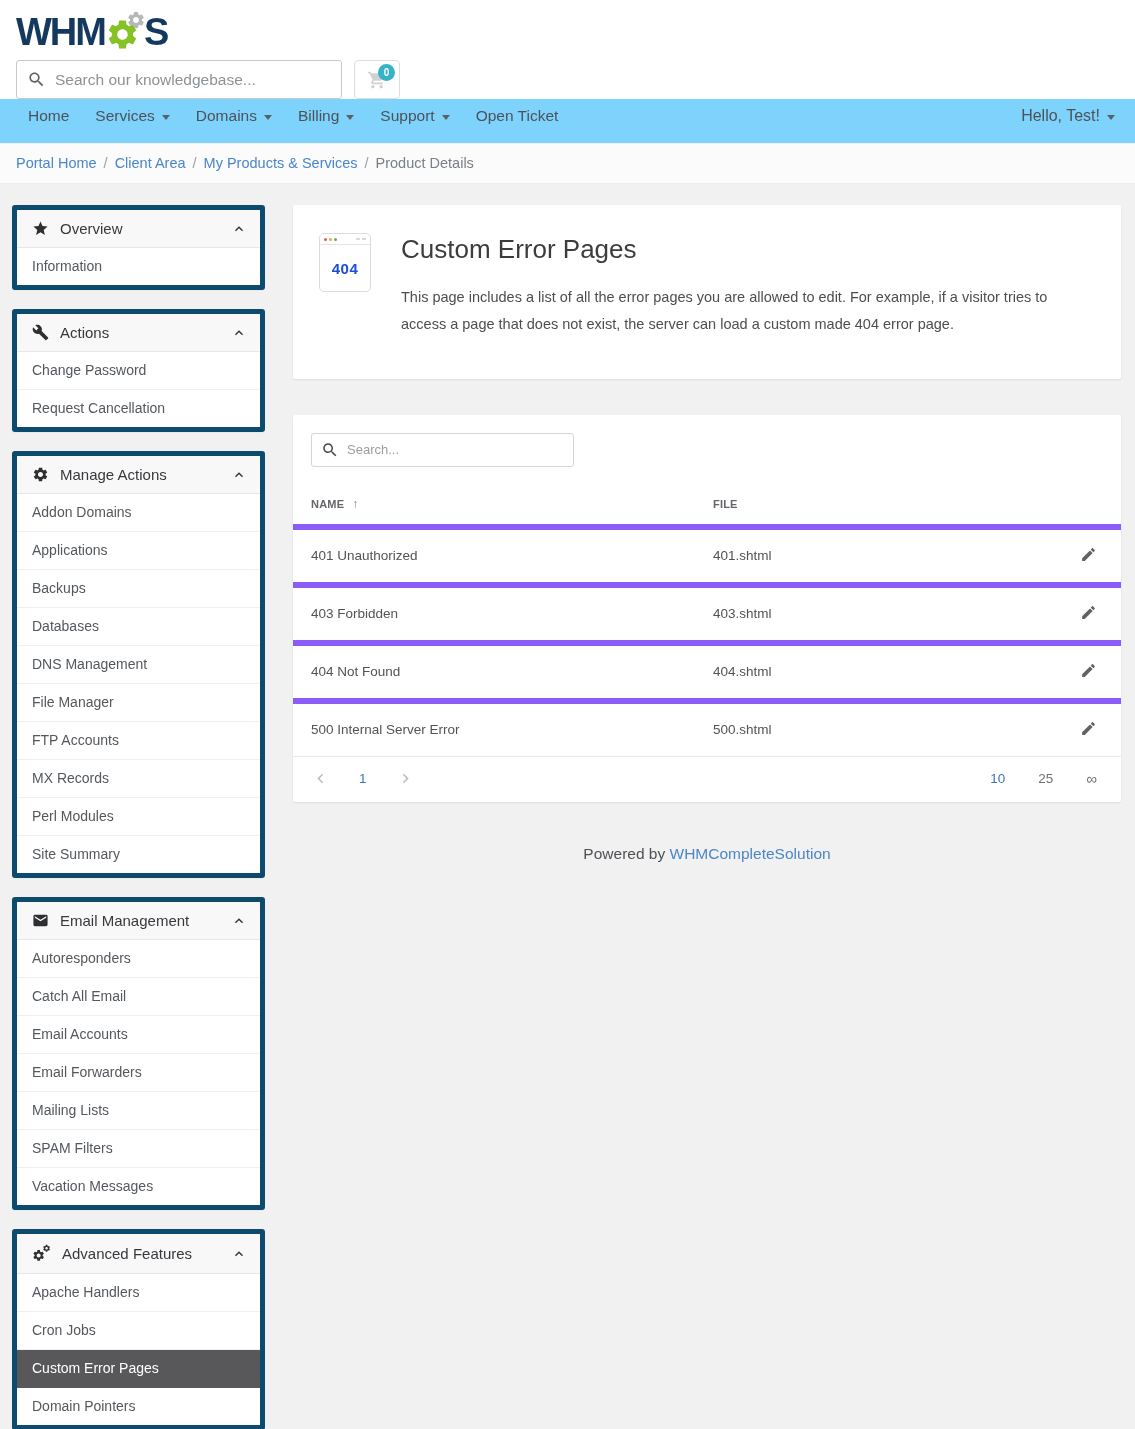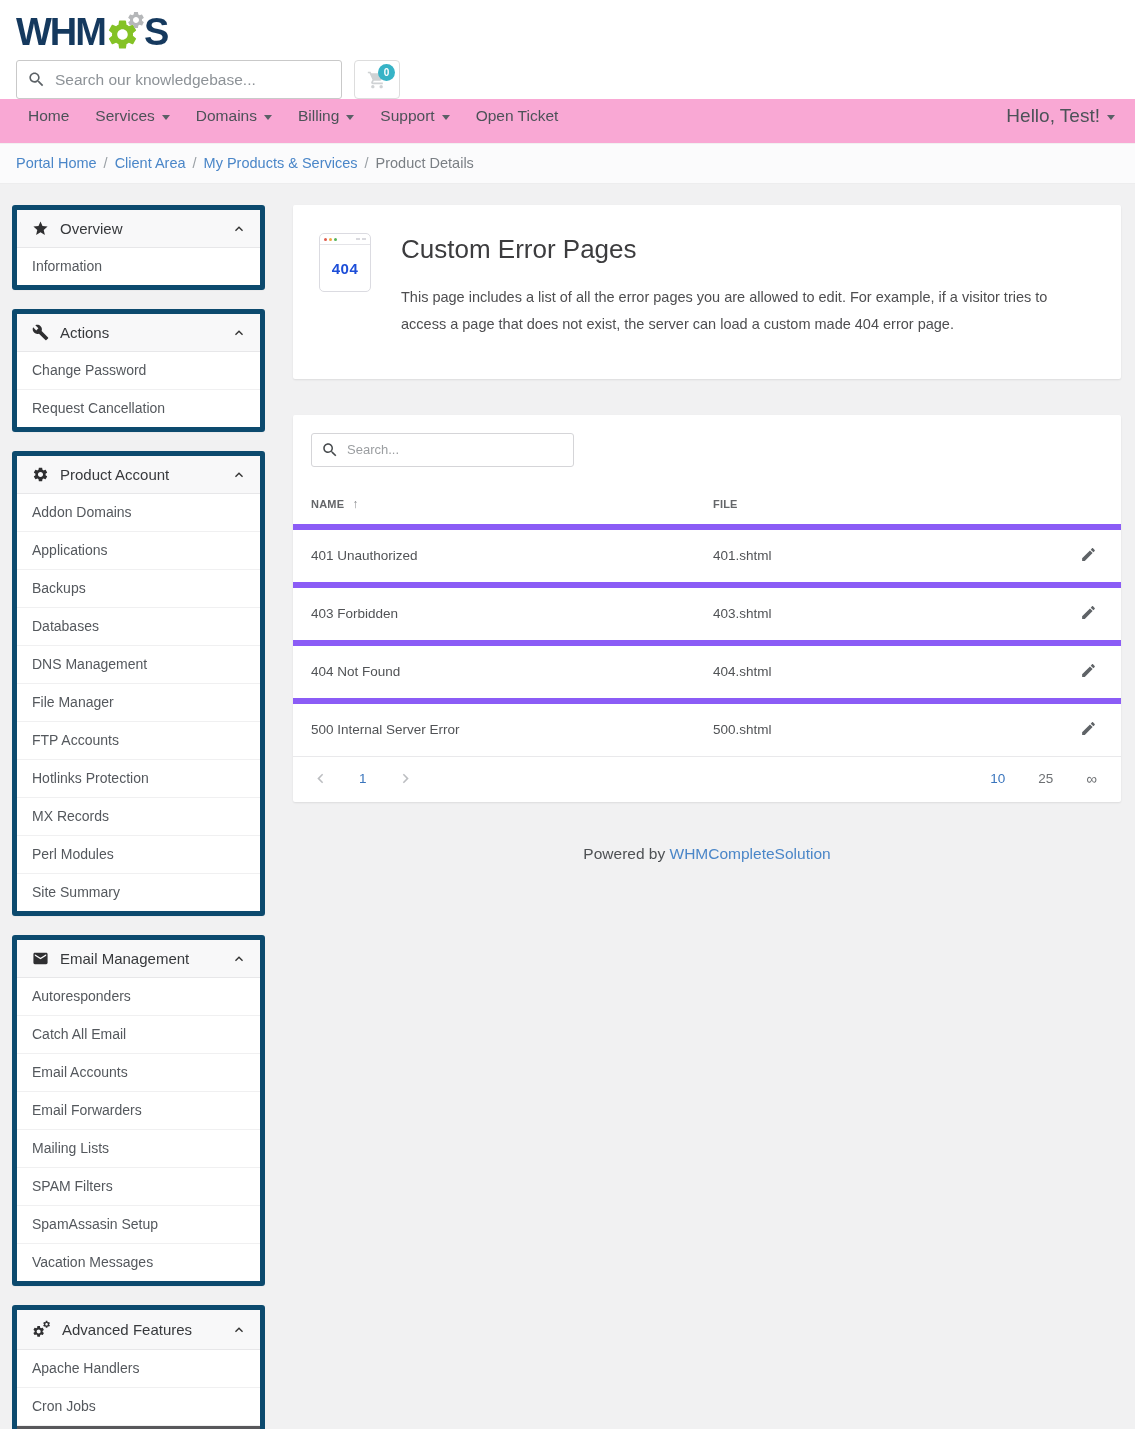--- a/index.html
+++ b/index.html
@@ -19,26 +19,26 @@
   .gear-small { position:absolute; right:-2px; top:1px; width:20px; height:20px; }
   .hdr-right { display:flex; gap:12px; margin-top:2px; }
   .kb-search { width:326px; height:39px; border:1px solid #c9c9c9; border-radius:3px; display:flex; align-items:center; padding:0 10px; background:#fff; }
   .kb-search svg { width:19px; height:19px; fill:#5b6166; flex:none; margin-right:9px; }
   .kb-search input { border:none; outline:none; flex:1; font-size:15.5px; color:#555; font-family:inherit; }
   .kb-search input::placeholder { color:#8d9297; }
   .cart-btn { position:relative; width:46px; height:39px; border:1px solid #ddd; border-radius:4px; background:#fff; display:flex; align-items:center; justify-content:center; cursor:pointer; }
   .cart-btn svg { width:20px; height:20px; fill:#cfd2d4; }
   .cart-badge { position:absolute; top:3px; right:4px; min-width:17px; height:17px; border-radius:50%; background:#36b3c6; color:#fff; font-size:10px; font-weight:bold; line-height:17px; text-align:center; }
   
-  .main-nav { background:#f9a8d4; display:flex; justify-content:space-between; align-items:center; padding:2px 16px 12px 16px; }
+  .main-nav { background:#7dd3fc; display:flex; justify-content:space-between; align-items:center; padding:2px 16px 12px 16px; }
   .nav-left { display:flex; align-items:center; }
   .nav-item { display:flex; align-items:center; padding:6px 13px; font-size:15.5px; color:#4c5258; cursor:pointer; white-space:nowrap; }
   .nav-item:first-child { padding-left:12px; }
   .caret { display:inline-block; width:0; height:0; border-left:4px solid transparent; border-right:4px solid transparent; border-top:5px solid #5a6066; margin-left:7px; margin-top:2px; }
-  .account-menu { display:flex; align-items:center; font-size:19px; color:#4c5258; cursor:pointer; padding-right:4px; }
+  .account-menu { display:flex; align-items:center; font-size:16px; color:#4c5258; cursor:pointer; padding-right:4px; }
   
   .breadcrumb { background:#fbfbfc; border-top:1px solid #f1f1f1; border-bottom:1px solid #ededee; padding:11px 16px 12px 16px; font-size:14.5px; color:#7a7f84; }
   .breadcrumb a { color:#4a86c8; text-decoration:none; cursor:pointer; }
   .bc-sep { color:#9aa0a5; margin:0 7px; }
   
   .content { display:flex; align-items:flex-start; padding:21px 14px 0 12px; }
   .sidebar { width:253px; flex:none; }
   .main-col { flex:1; margin-left:28px; }
   
   .panel { background:#fff; border:5px solid #0c4a6e; border-radius:3px; margin-bottom:19px; box-shadow:0 1px 1px rgba(0,0,0,.03); overflow:hidden; }
@@ -188,33 +188,32 @@
       </div>
       <div class="s-item">Change Password</div>
       <div class="s-item">Request Cancellation</div>
     </div>
 
     <div class="panel">
       <div class="panel-hd">
         <svg class="p-icon" viewBox="0 0 24 24">
             <path d="M19.14 12.94c.04-.3.06-.61.06-.94 0-.32-.02-.64-.07-.94l2.03-1.58c.18-.14.23-.41.12-.61l-1.92-3.32c-.12-.22-.37-.29-.59-.22l-2.39.96c-.5-.38-1.03-.7-1.62-.94l-.36-2.54c-.04-.24-.24-.41-.48-.41h-3.84c-.24 0-.43.17-.47.41l-.36 2.54c-.59.24-1.13.57-1.62.94l-2.39-.96c-.22-.08-.47 0-.59.22L2.74 8.87c-.12.21-.08.47.12.61l2.03 1.58c-.05.3-.09.63-.09.94s.02.64.07.94l-2.03 1.58c-.18.14-.23.41-.12.61l1.92 3.32c.12.22.37.29.59.22l2.39-.96c.5.38 1.03.7 1.62.94l.36 2.54c.05.24.24.41.48.41h3.84c.24 0 .44-.17.47-.41l.36-2.54c.59-.24 1.13-.56 1.62-.94l2.39.96c.22.08.47 0 .59-.22l1.92-3.32c.12-.22.07-.47-.12-.61l-2.01-1.58zM12 15.6c-1.98 0-3.6-1.62-3.6-3.6s1.62-3.6 3.6-3.6 3.6 1.62 3.6 3.6-1.62 3.6-3.6 3.6z"></path>
           </svg>
-        <span class="panel-title">Product Account</span>
+        <span class="panel-title">Manage Actions</span>
         <svg class="collapse-ic" viewBox="0 0 24 24">
             <path d="M12 8l-6 6 1.41 1.41L12 10.83l4.59 4.58L18 14z"></path>
           </svg>
       </div>
       <div class="s-item">Addon Domains</div>
       <div class="s-item">Applications</div>
       <div class="s-item">Backups</div>
       <div class="s-item">Databases</div>
       <div class="s-item">DNS Management</div>
       <div class="s-item">File Manager</div>
       <div class="s-item">FTP Accounts</div>
-      <div class="s-item">Hotlinks Protection</div>
       <div class="s-item">MX Records</div>
       <div class="s-item">Perl Modules</div>
       <div class="s-item">Site Summary</div>
     </div>
 
     <div class="panel">
       <div class="panel-hd">
         <svg class="p-icon" viewBox="0 0 24 24">
             <path d="M20 4H4c-1.1 0-1.99.9-1.99 2L2 18c0 1.1.9 2 2 2h16c1.1 0 2-.9 2-2V6c0-1.1-.9-2-2-2zm0 4l-8 5-8-5V6l8 5 8-5v2z"></path>
           </svg>
@@ -222,21 +221,20 @@
         <svg class="collapse-ic" viewBox="0 0 24 24">
             <path d="M12 8l-6 6 1.41 1.41L12 10.83l4.59 4.58L18 14z"></path>
           </svg>
       </div>
       <div class="s-item">Autoresponders</div>
       <div class="s-item">Catch All Email</div>
       <div class="s-item">Email Accounts</div>
       <div class="s-item">Email Forwarders</div>
       <div class="s-item">Mailing Lists</div>
       <div class="s-item">SPAM Filters</div>
-      <div class="s-item">SpamAssasin Setup</div>
       <div class="s-item">Vacation Messages</div>
     </div>
 
     <div class="panel">
       <div class="panel-hd">
         <svg class="p-icon" style="width:19px;height:19px" viewBox="0 0 24 24">
           <path transform="translate(0,6) scale(0.7)" d="M19.14 12.94c.04-.3.06-.61.06-.94 0-.32-.02-.64-.07-.94l2.03-1.58c.18-.14.23-.41.12-.61l-1.92-3.32c-.12-.22-.37-.29-.59-.22l-2.39.96c-.5-.38-1.03-.7-1.62-.94l-.36-2.54c-.04-.24-.24-.41-.48-.41h-3.84c-.24 0-.43.17-.47.41l-.36 2.54c-.59.24-1.13.57-1.62.94l-2.39-.96c-.22-.08-.47 0-.59.22L2.74 8.87c-.12.21-.08.47.12.61l2.03 1.58c-.05.3-.09.63-.09.94s.02.64.07.94l-2.03 1.58c-.18.14-.23.41-.12.61l1.92 3.32c.12.22.37.29.59.22l2.39-.96c.5.38 1.03.7 1.62.94l.36 2.54c.05.24.24.41.48.41h3.84c.24 0 .44-.17.47-.41l.36-2.54c.59-.24 1.13-.56 1.62-.94l2.39.96c.22.08.47 0 .59-.22l1.92-3.32c.12-.22.07-.47-.12-.61l-2.01-1.58zM12 15.6c-1.98 0-3.6-1.62-3.6-3.6s1.62-3.6 3.6-3.6 3.6 1.62 3.6 3.6-1.62 3.6-3.6 3.6z"></path>
           <path transform="translate(13,0) scale(0.45)" d="M19.14 12.94c.04-.3.06-.61.06-.94 0-.32-.02-.64-.07-.94l2.03-1.58c.18-.14.23-.41.12-.61l-1.92-3.32c-.12-.22-.37-.29-.59-.22l-2.39.96c-.5-.38-1.03-.7-1.62-.94l-.36-2.54c-.04-.24-.24-.41-.48-.41h-3.84c-.24 0-.43.17-.47.41l-.36 2.54c-.59.24-1.13.57-1.62.94l-2.39-.96c-.22-.08-.47 0-.59.22L2.74 8.87c-.12.21-.08.47.12.61l2.03 1.58c-.05.3-.09.63-.09.94s.02.64.07.94l-2.03 1.58c-.18.14-.23.41-.12.61l1.92 3.32c.12.22.37.29.59.22l2.39-.96c.5.38 1.03.7 1.62.94l.36 2.54c.05.24.24.41.48.41h3.84c.24 0 .44-.17.47-.41l.36-2.54c.59-.24 1.13-.56 1.62-.94l2.39.96c.22.08.47 0 .59-.22l1.92-3.32c.12-.22.07-.47-.12-.61l-2.01-1.58zM12 15.6c-1.98 0-3.6-1.62-3.6-3.6s1.62-3.6 3.6-3.6 3.6 1.62 3.6 3.6-1.62 3.6-3.6 3.6z"></path>
         </svg>
         <span class="panel-title">Advanced Features</span>

